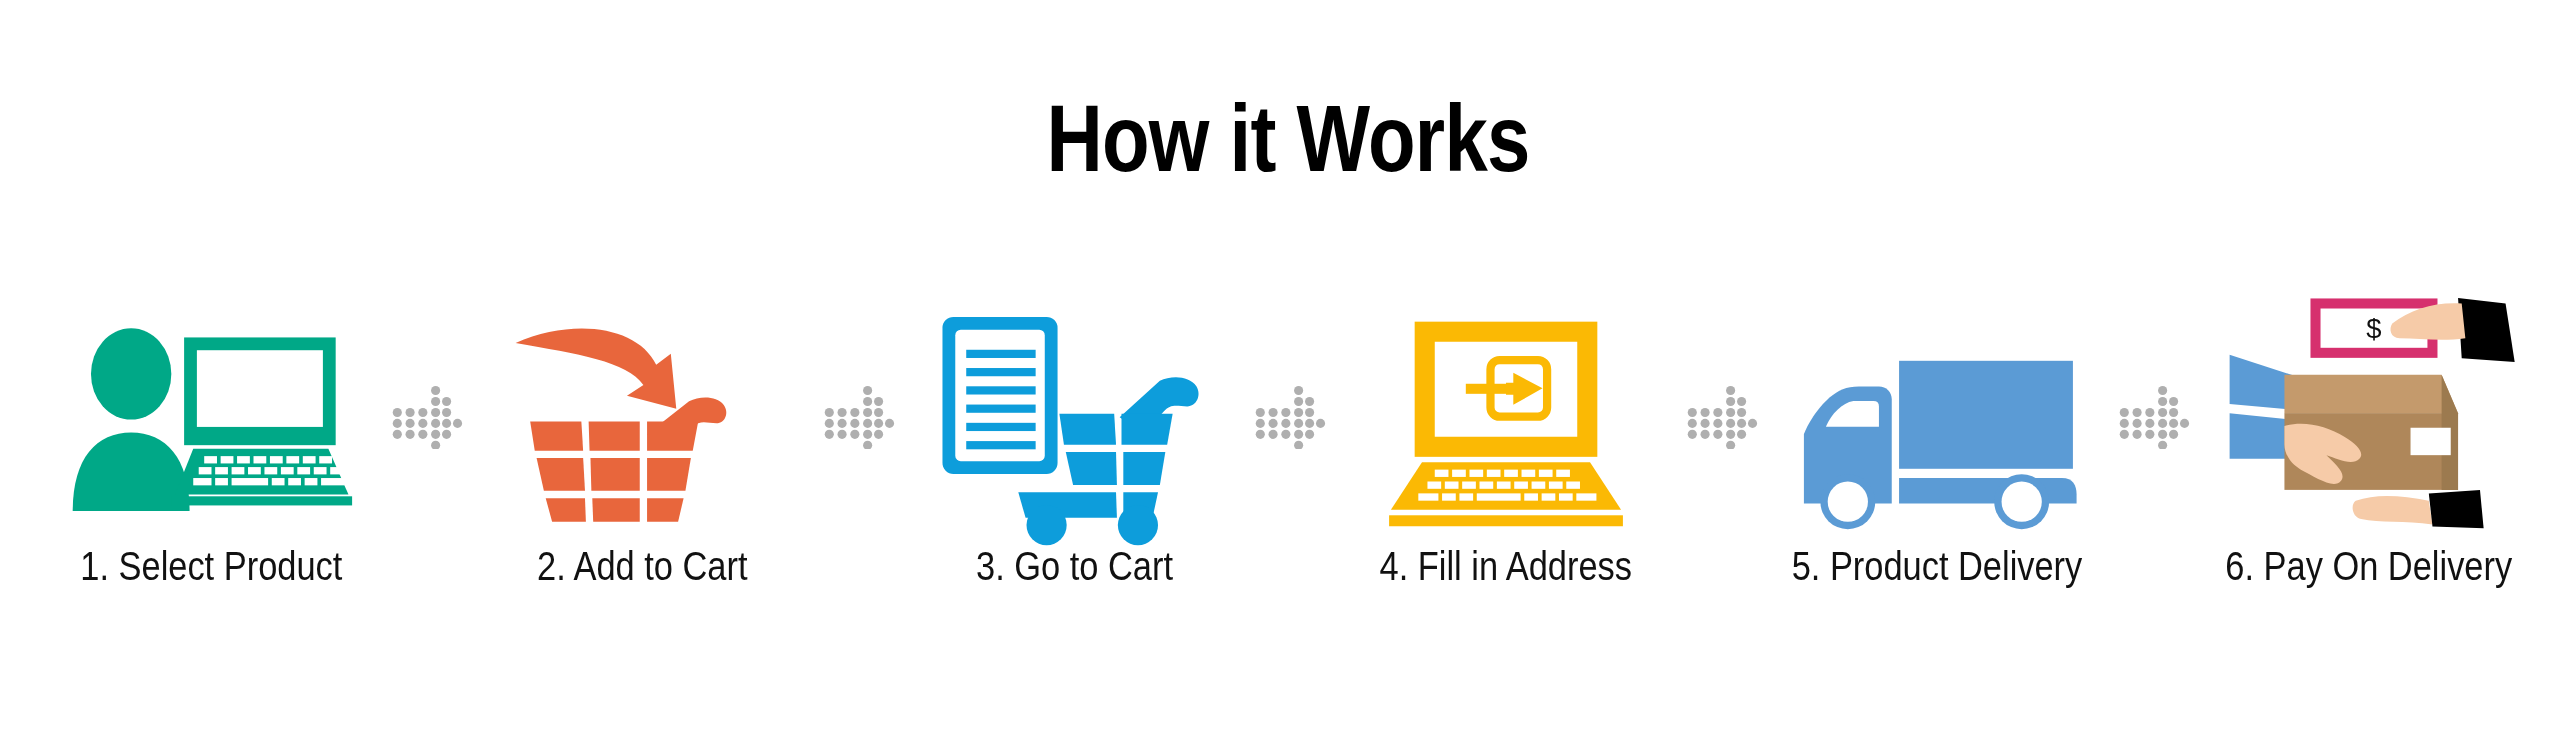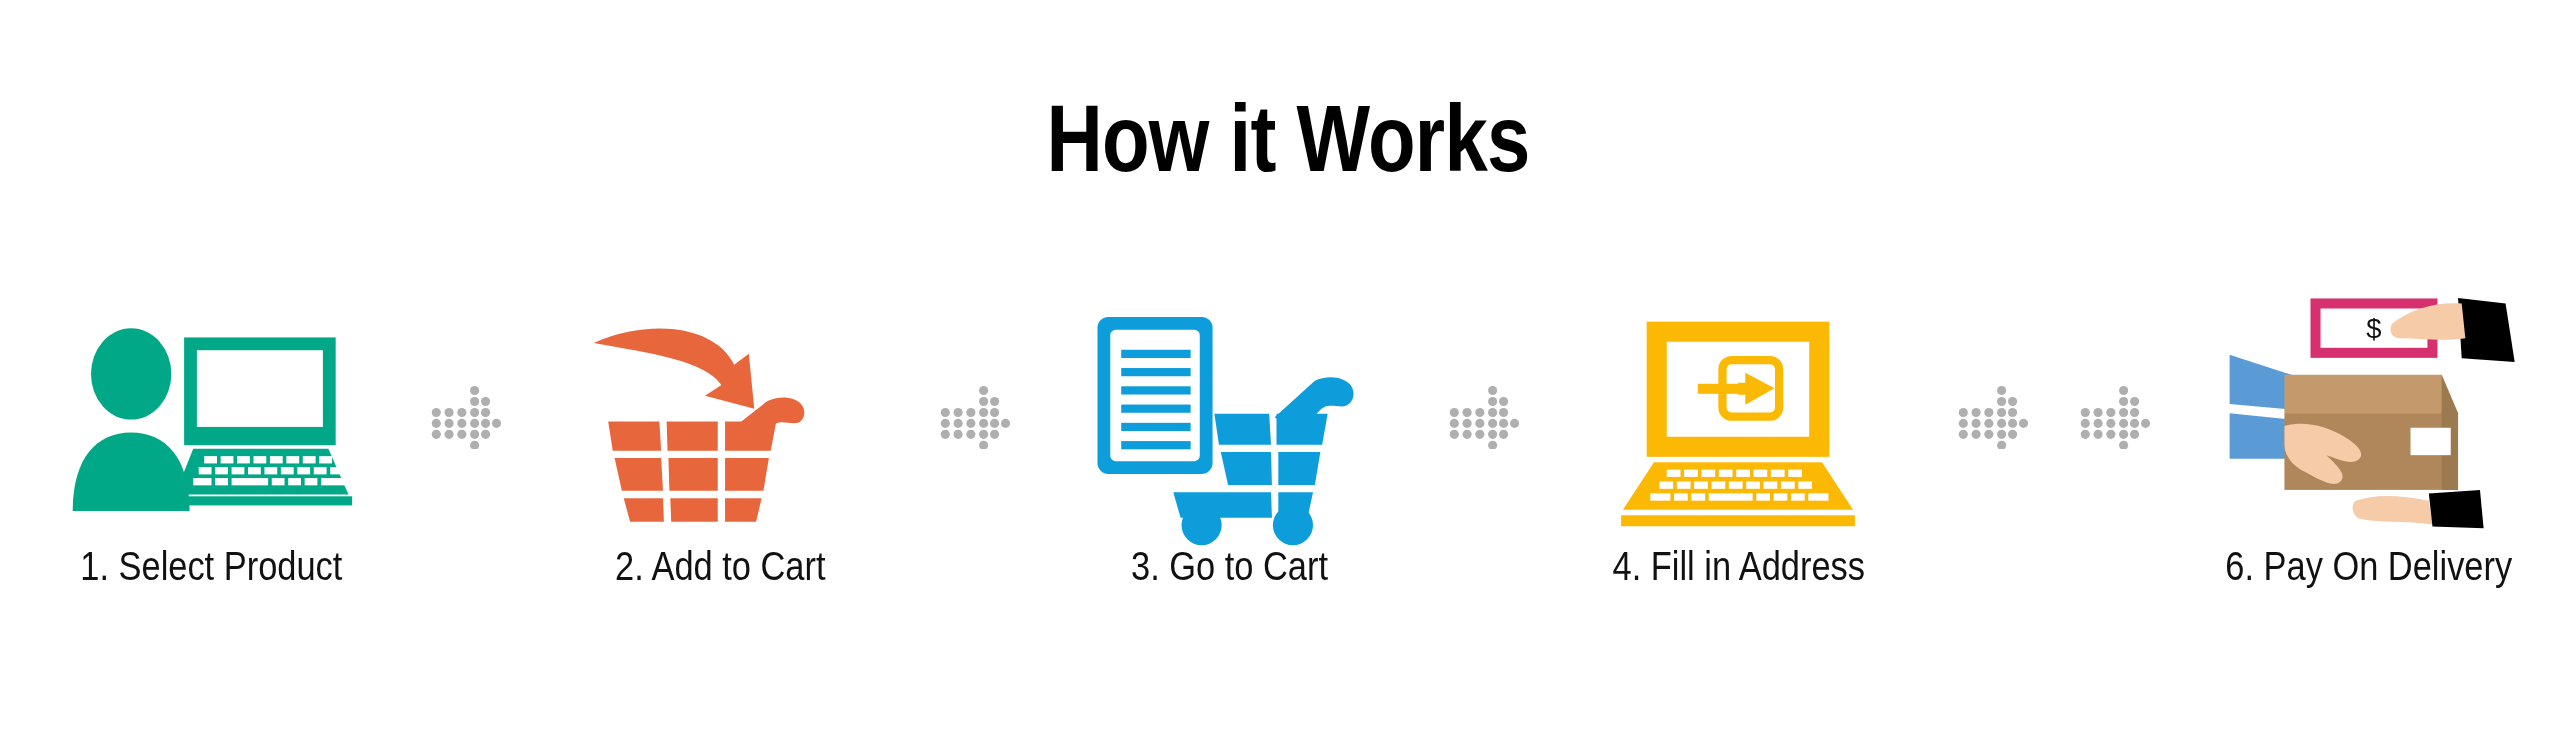--- a/index.html
+++ b/index.html
@@ -378,20 +378,40 @@
             <circle cx="50" cy="66" r="5"></circle>
           <circle cx="62" cy="18" r="5"></circle>
             <circle cx="62" cy="30" r="5"></circle>
             <circle cx="62" cy="42" r="5"></circle>
           <circle cx="62" cy="54" r="5"></circle>
           <circle cx="74" cy="42" r="5"></circle>
         </g>
       </svg>
     </div>
 
+    <div class="step">
+      <div class="icon-box">
+        <svg width="293" height="183" viewBox="0 0 320 200">
+
+          <rect x="118" y="14" width="190" height="118" fill="#5B9BD5"></rect>
+
+          <path d="M118 142 L296 142 C308 142 312 150 312 160 L312 170 L118 170 Z" fill="#5B9BD5"></path>
+
+          <path d="M14 94 C14 94 22 72 42 54 C52 46 60 42 74 42 L96 42 C104 42 110 48 110 56 L110 170 L14 170 Z" fill="#5B9BD5"></path>
+
+          <path d="M38 86 C44 72 56 60 68 58 L90 58 C94 58 96 60 96 64 L96 86 Z" fill="#ffffff"></path>
+
+          <circle cx="62" cy="168" r="30" fill="#5B9BD5"></circle>
+          <circle cx="62" cy="168" r="22" fill="#ffffff"></circle>
+          <circle cx="252" cy="168" r="30" fill="#5B9BD5"></circle>
+          <circle cx="252" cy="168" r="22" fill="#ffffff"></circle>
+        </svg>
+      </div>
+      <div class="step-label">5. Product Delivery</div>
+    </div>
 
     <div class="sep">
       <svg width="73" height="64" viewBox="0 0 80 70">
         <g fill="#AFAFAF">
           <circle cx="8" cy="30" r="5"></circle>
             <circle cx="8" cy="42" r="5"></circle>
             <circle cx="8" cy="54" r="5"></circle>
           <circle cx="22" cy="30" r="5"></circle>
             <circle cx="22" cy="42" r="5"></circle>
             <circle cx="22" cy="54" r="5"></circle>

